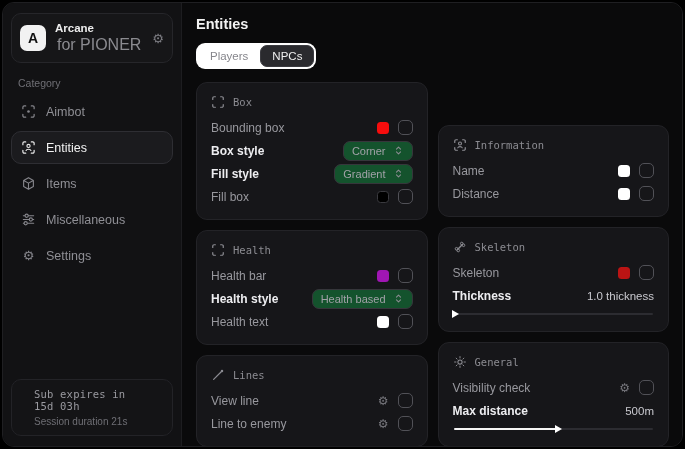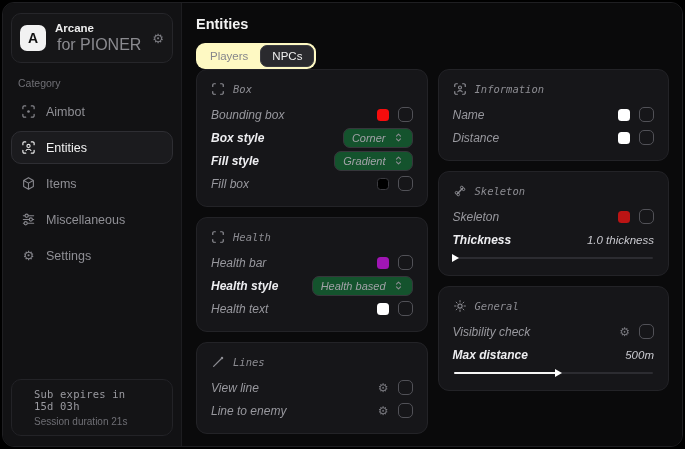--- a/index.html
+++ b/index.html
@@ -32,26 +32,26 @@
   .sidebar-spacer { flex:1; }
   .sub-card { background:#141416; border:1px solid #232327; border-radius:10px;
     padding:8px 22px; }
   .sub-expires { font-family:"DejaVu Sans Mono","Liberation Mono",monospace;
     color:#9a9aa0; font-size:10.5px; letter-spacing:0.2px; }
   .sub-session { color:#6e6e74; font-size:10px; margin-top:4px; }
 
   
   .main { flex:1; padding:13px 13px 10px 14px; background:#0a0a0b; overflow:hidden; }
   .page-title { color:#f2f2f2; font-size:14.5px; font-weight:bold; margin-bottom:11px; }
-  .tab-group { display:inline-flex; background:#fef9c3; border-radius:9px;
-    padding:2px; }
+  .tab-group { display:inline-flex; background:#ffffff; border-radius:9px;
+    padding:2px; margin-bottom:13px; }
   .tab { font-size:11.5px; color:#86868c; padding:4px 11px; border-radius:7px;
     cursor:pointer; border:1px solid transparent; }
   .tab.active { background:#2a2a2e; border-color:#3a3a3f; color:#f0f0f0; }
-  .columns { display:flex; gap:10px; align-items:flex-start;font-style:italic; }
+  .columns { display:flex; gap:10px; align-items:flex-end; }
   .col { width:239px; display:flex; flex-direction:column; gap:10px; }
 
   .card { background:#161619; border:1px solid #232327; border-radius:11px;
     padding:9px 14px 11px 14px; }
   .card-header { display:flex; align-items:center; gap:8px; color:#8c8c92;
     font-family:"DejaVu Sans Mono","Liberation Mono",monospace; font-size:10.5px;
     margin:3px 0 7px 0; }
   .card-header .hicon { width:14px; height:14px; color:#8c8c92; display:flex; }
   .row { display:flex; align-items:center; justify-content:space-between;
     min-height:23px; }

